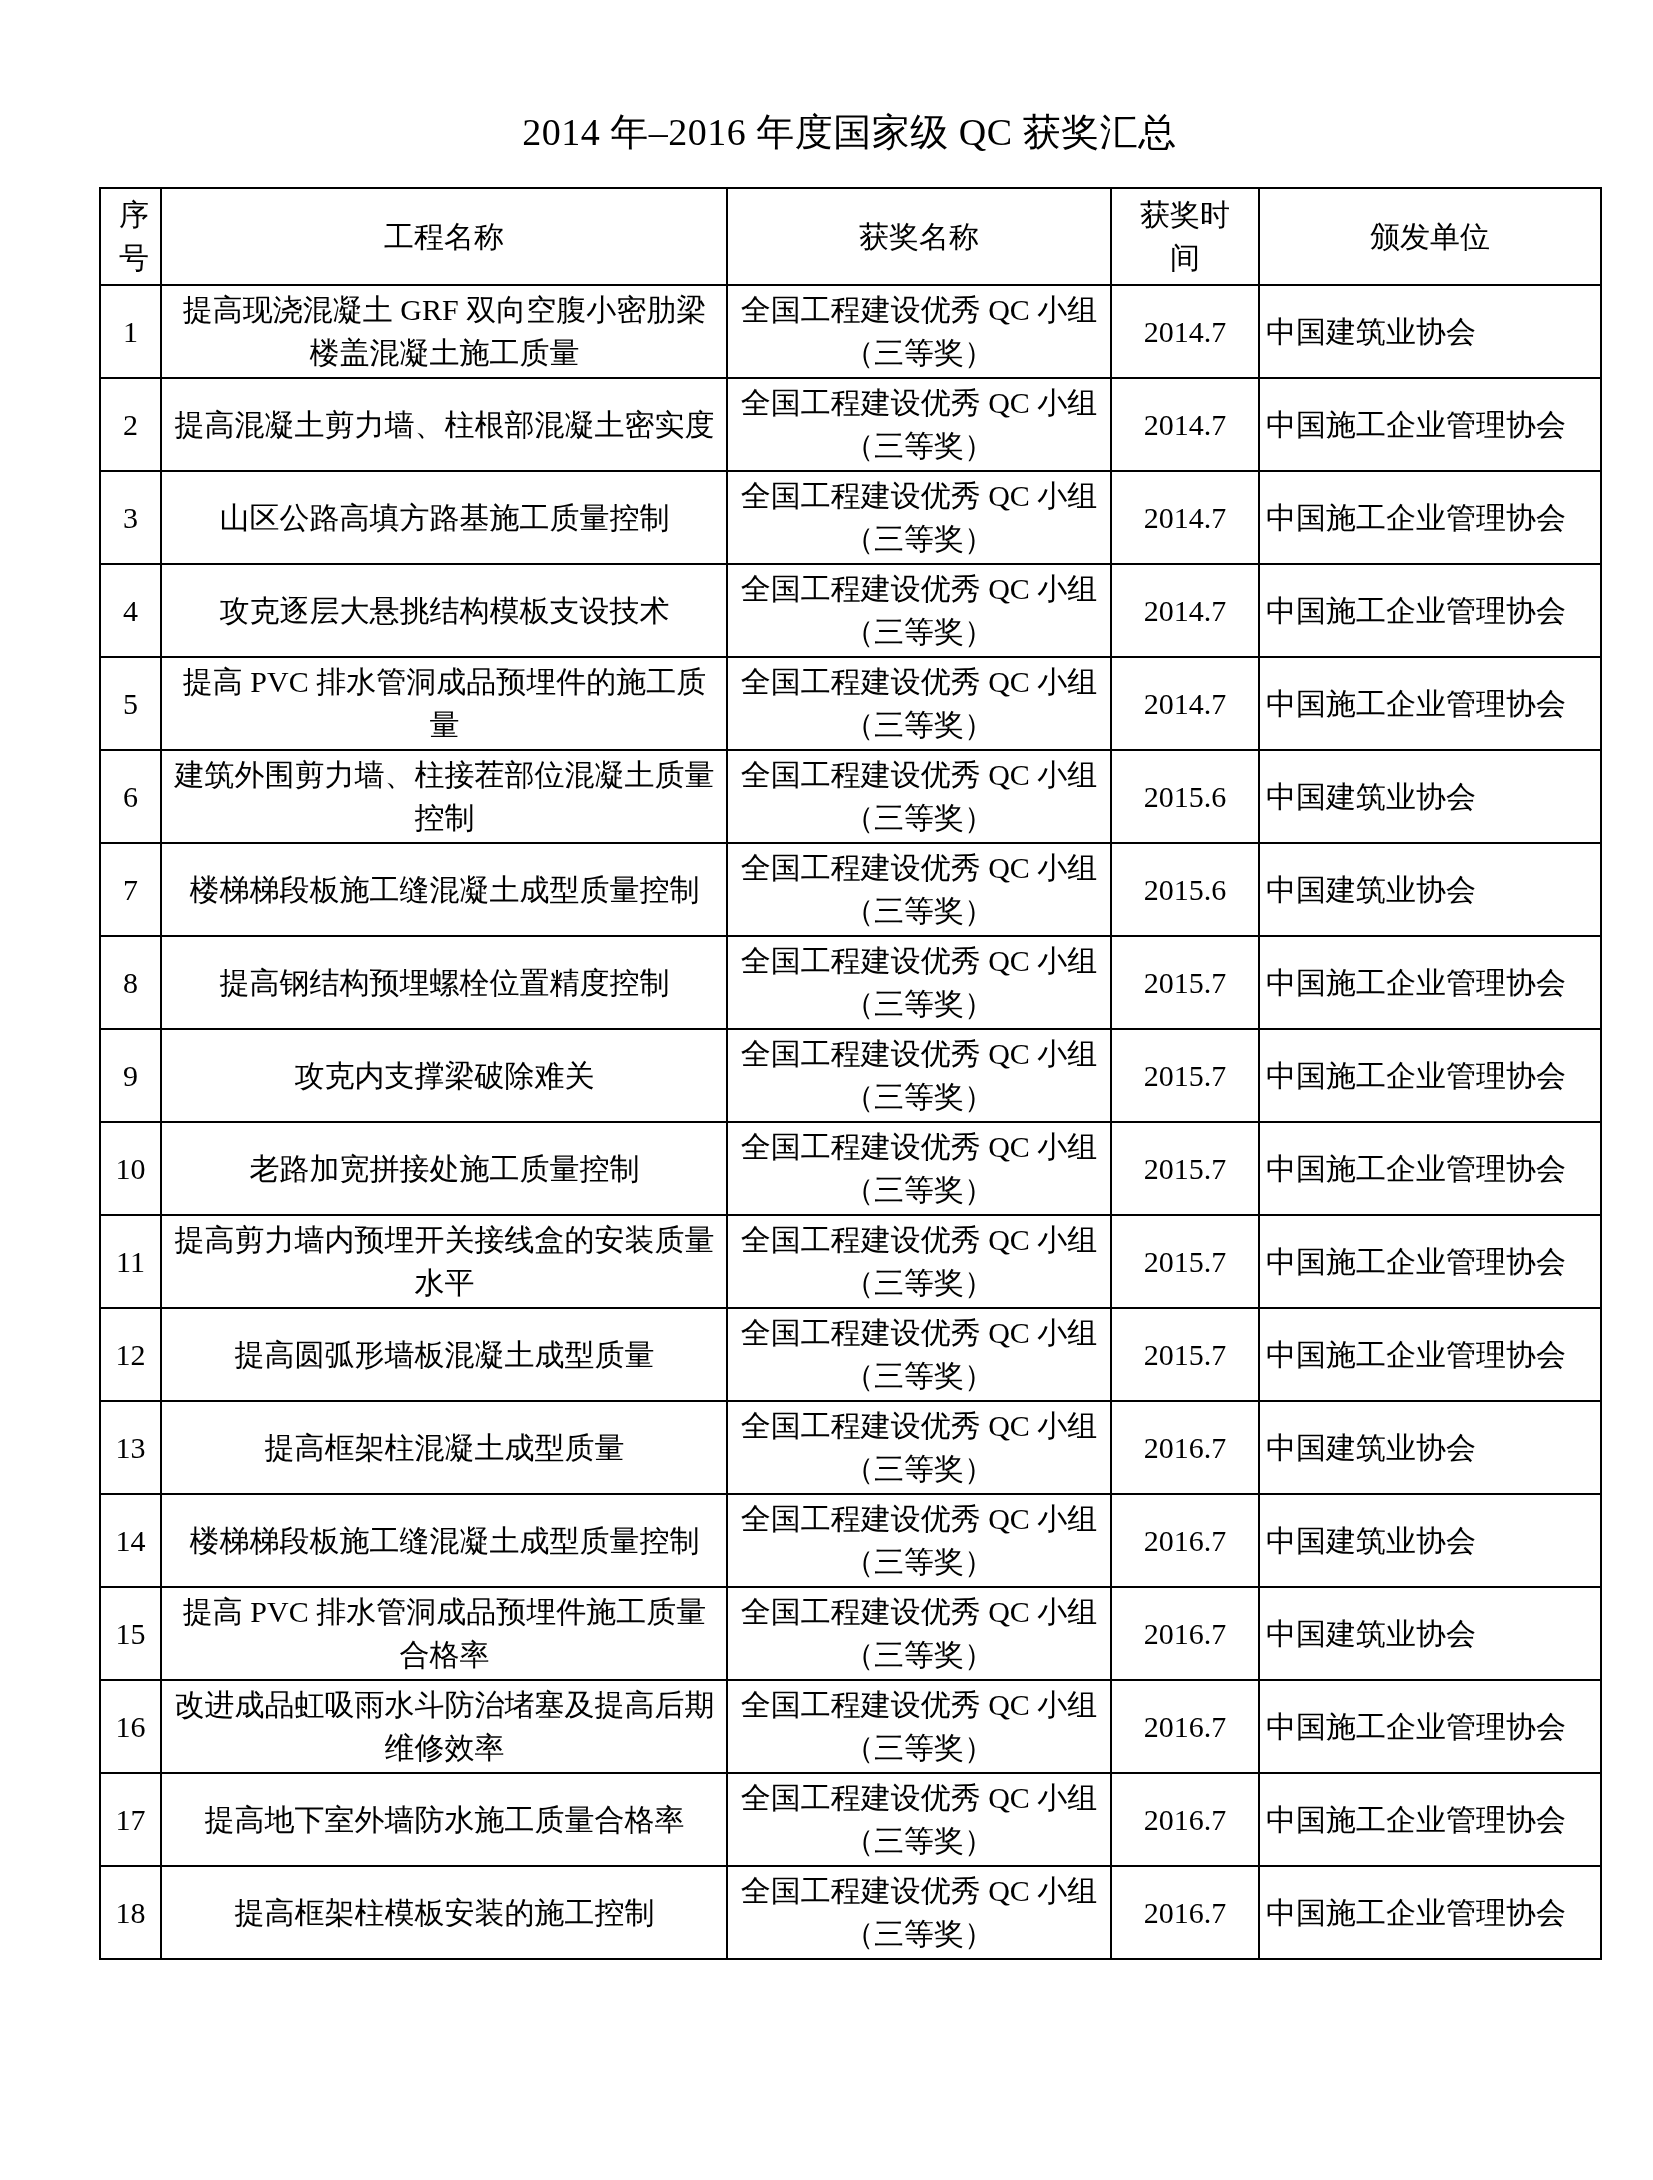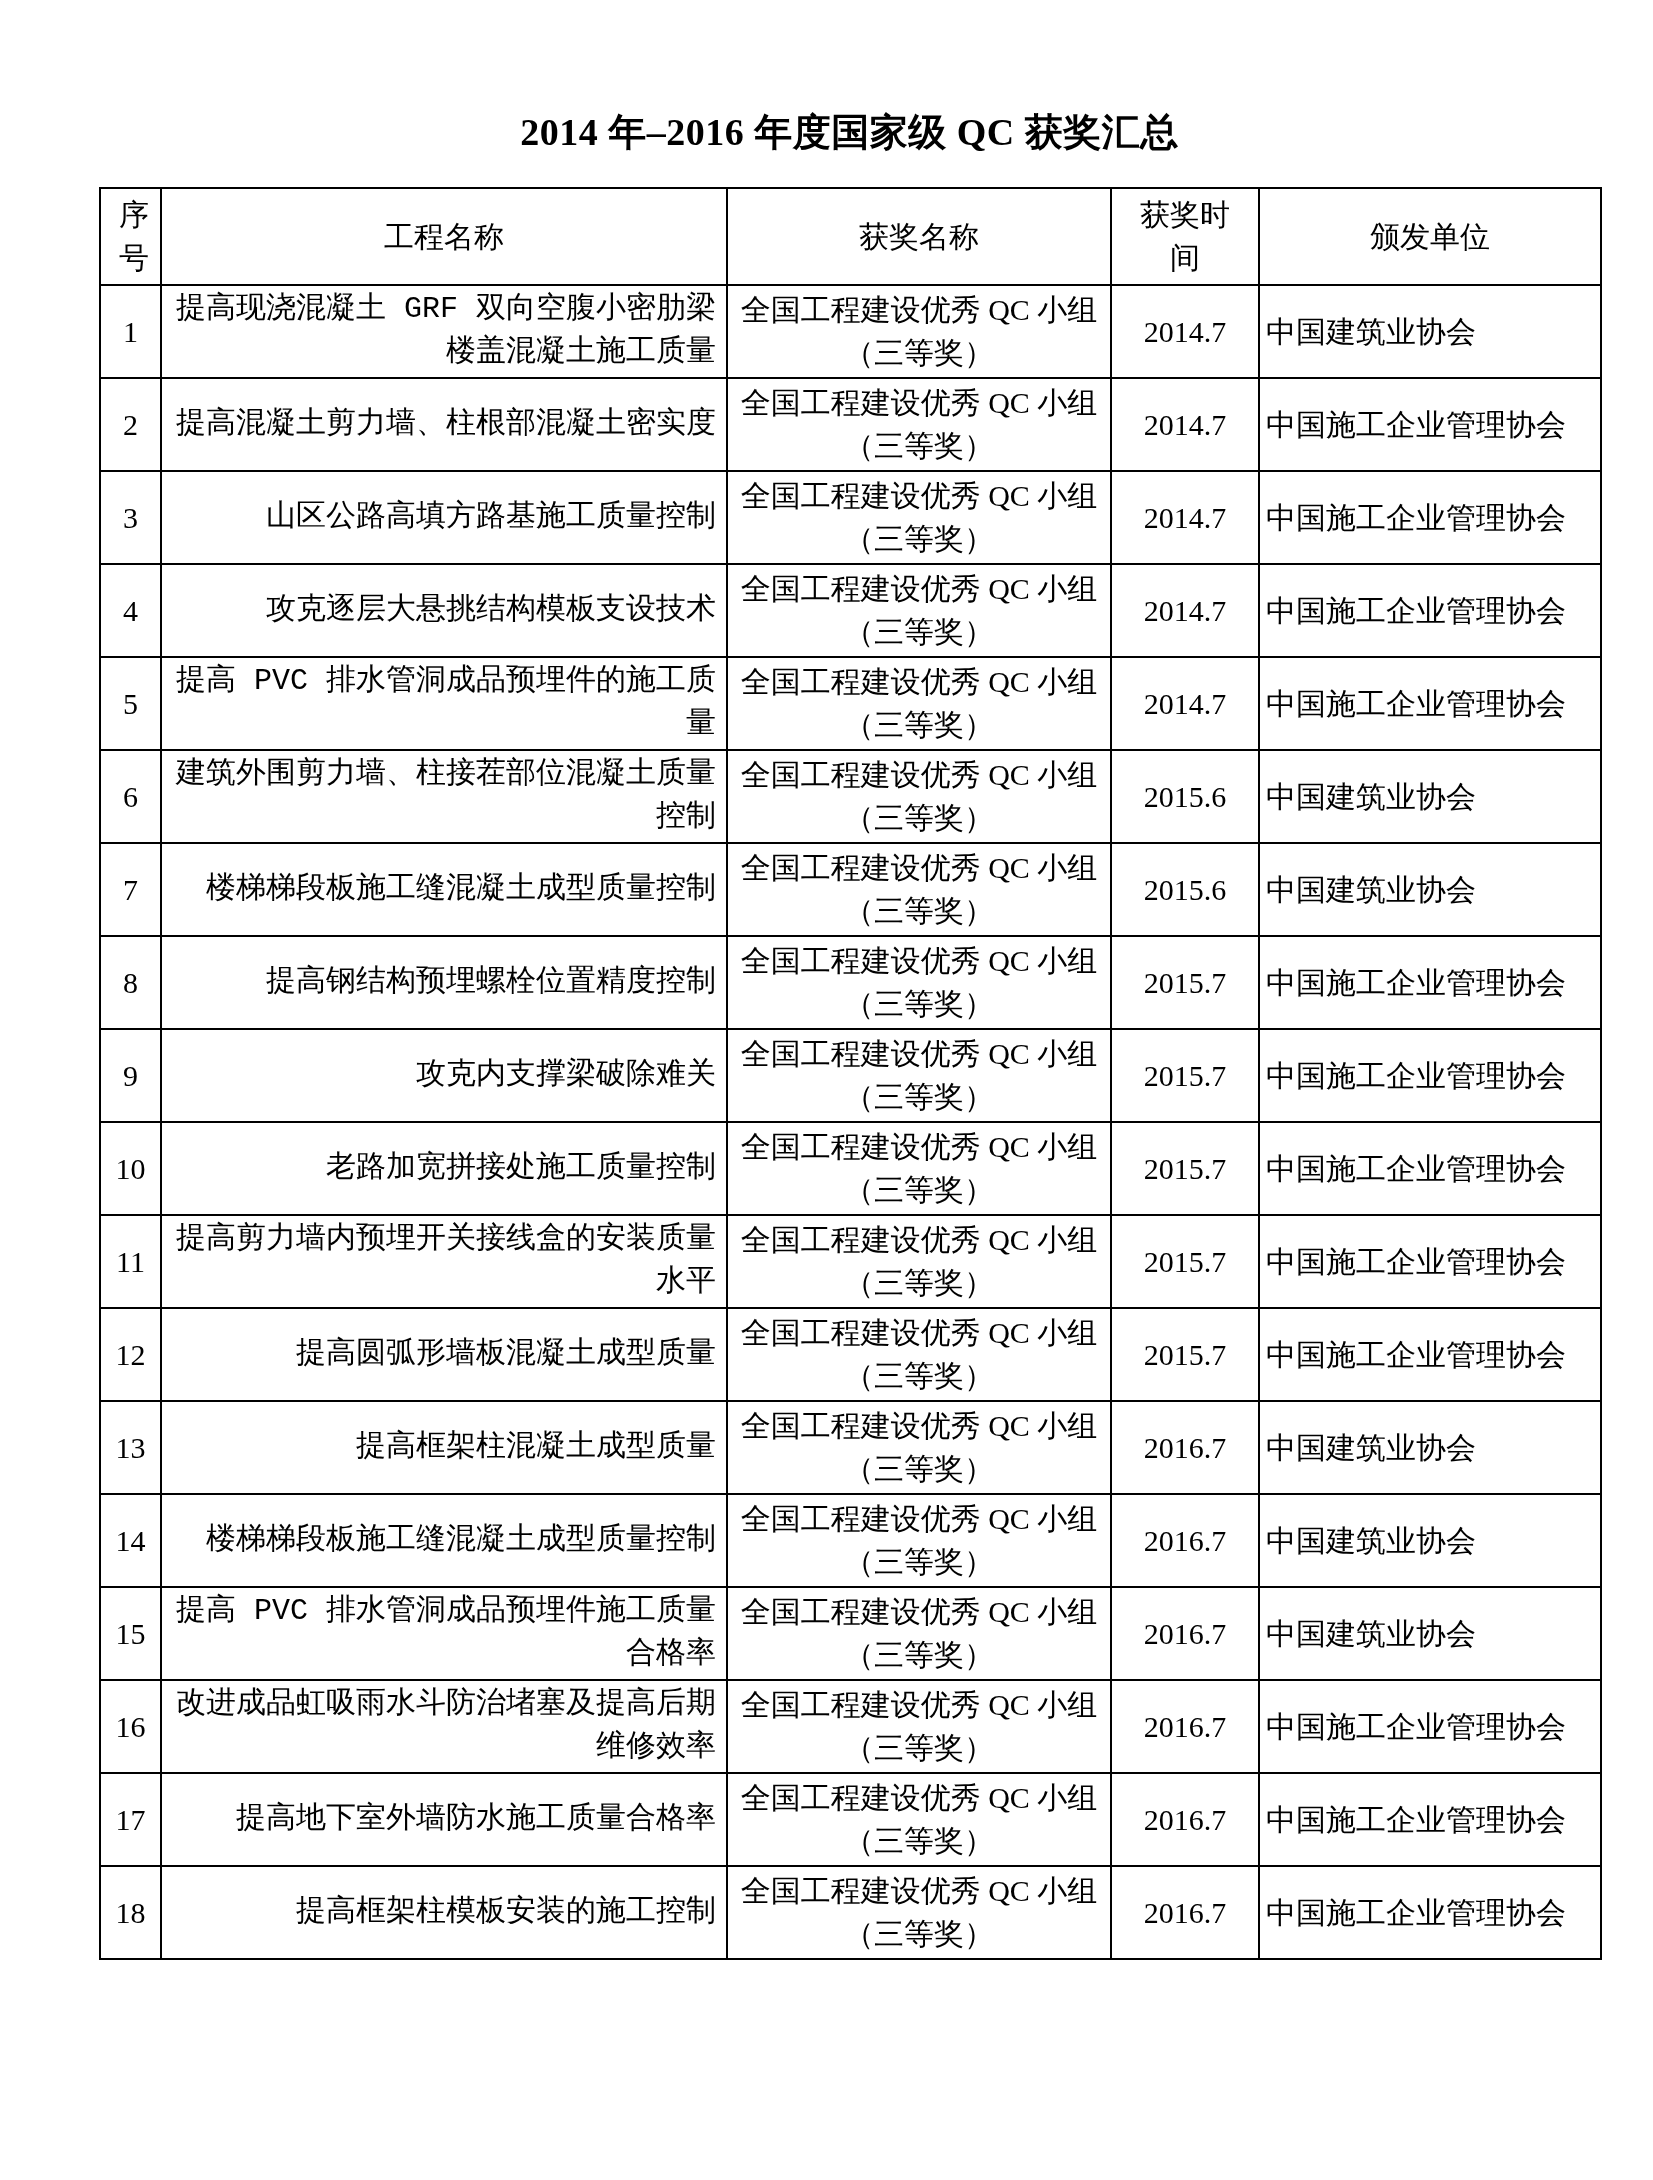--- a/index.html
+++ b/index.html
@@ -19,21 +19,21 @@
     width: 1653px;
     height: 2180px;
     background: #ffffff;
   }
   .doc-title {
     margin: 113px 0 0 99px;
     width: 1501px;
     text-align: center;
     font-size: 38px;
     line-height: 1.05;
-    font-weight: bold;
+    font-weight: normal;
     letter-spacing: 0.5px;
     white-space: nowrap;
   }
   table.award-table {
     border-collapse: collapse;
     table-layout: fixed;
     margin: 34px 0 0 99px;
     width: 1501px;
   }
   .award-table col.c0 { width: 61px;  }
@@ -55,24 +55,23 @@
   .award-table th {
     text-align: center;
     padding: 4px 18px;
     word-break: break-all;
   }
   td.cell-no {
     text-align: center;
     padding: 2px 2px;
   }
   td.cell-project {
-    text-align: right;
+    text-align: center;
     padding: 2px 10px 2px 11px;
     word-break: break-word;
-    font-family: Liberation Mono, monospace;
   }
   td.cell-award {
     text-align: center;
     padding: 2px 6px;
   }
   td.cell-time {
     text-align: center;
     padding: 2px 20px;
   }
   td.cell-unit {

